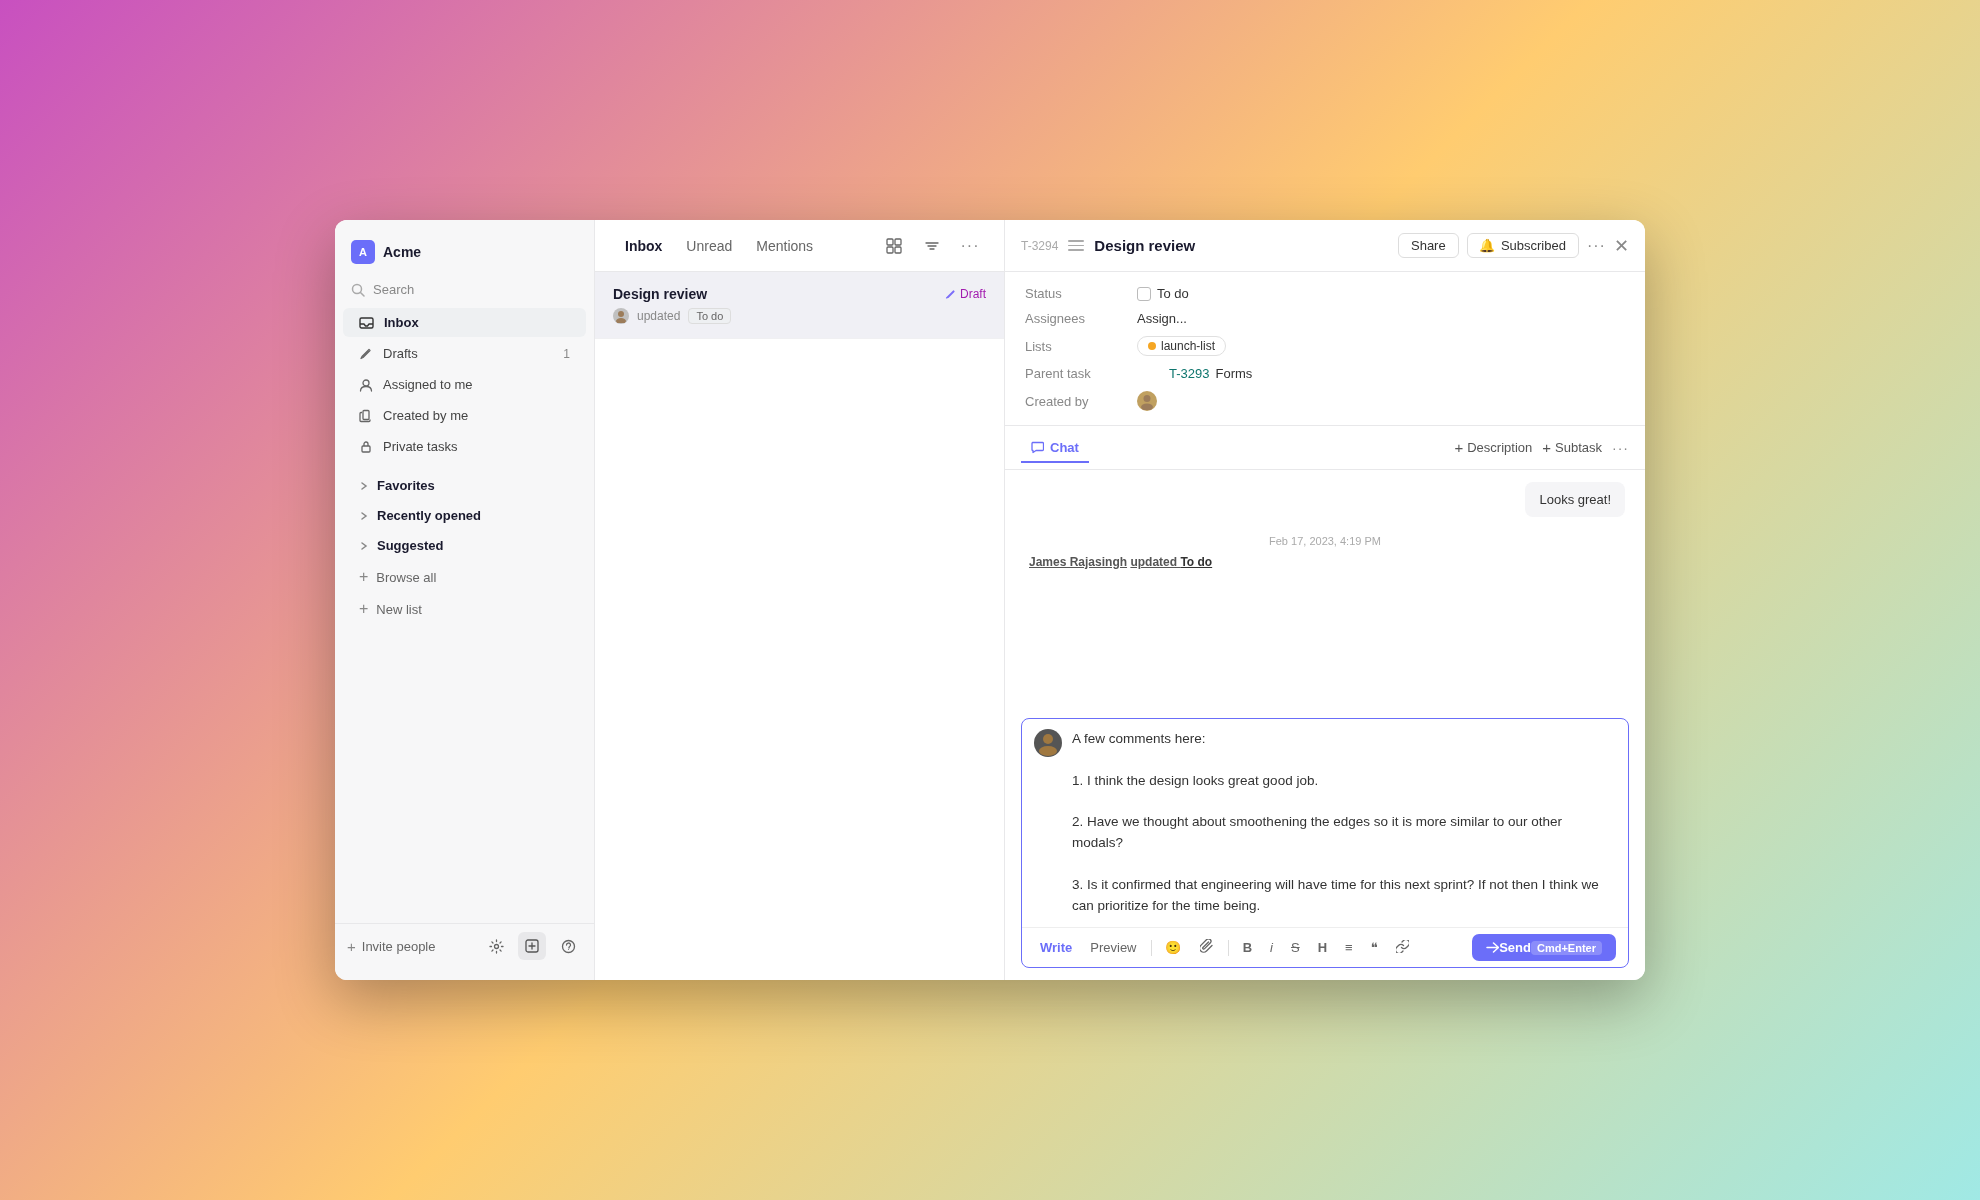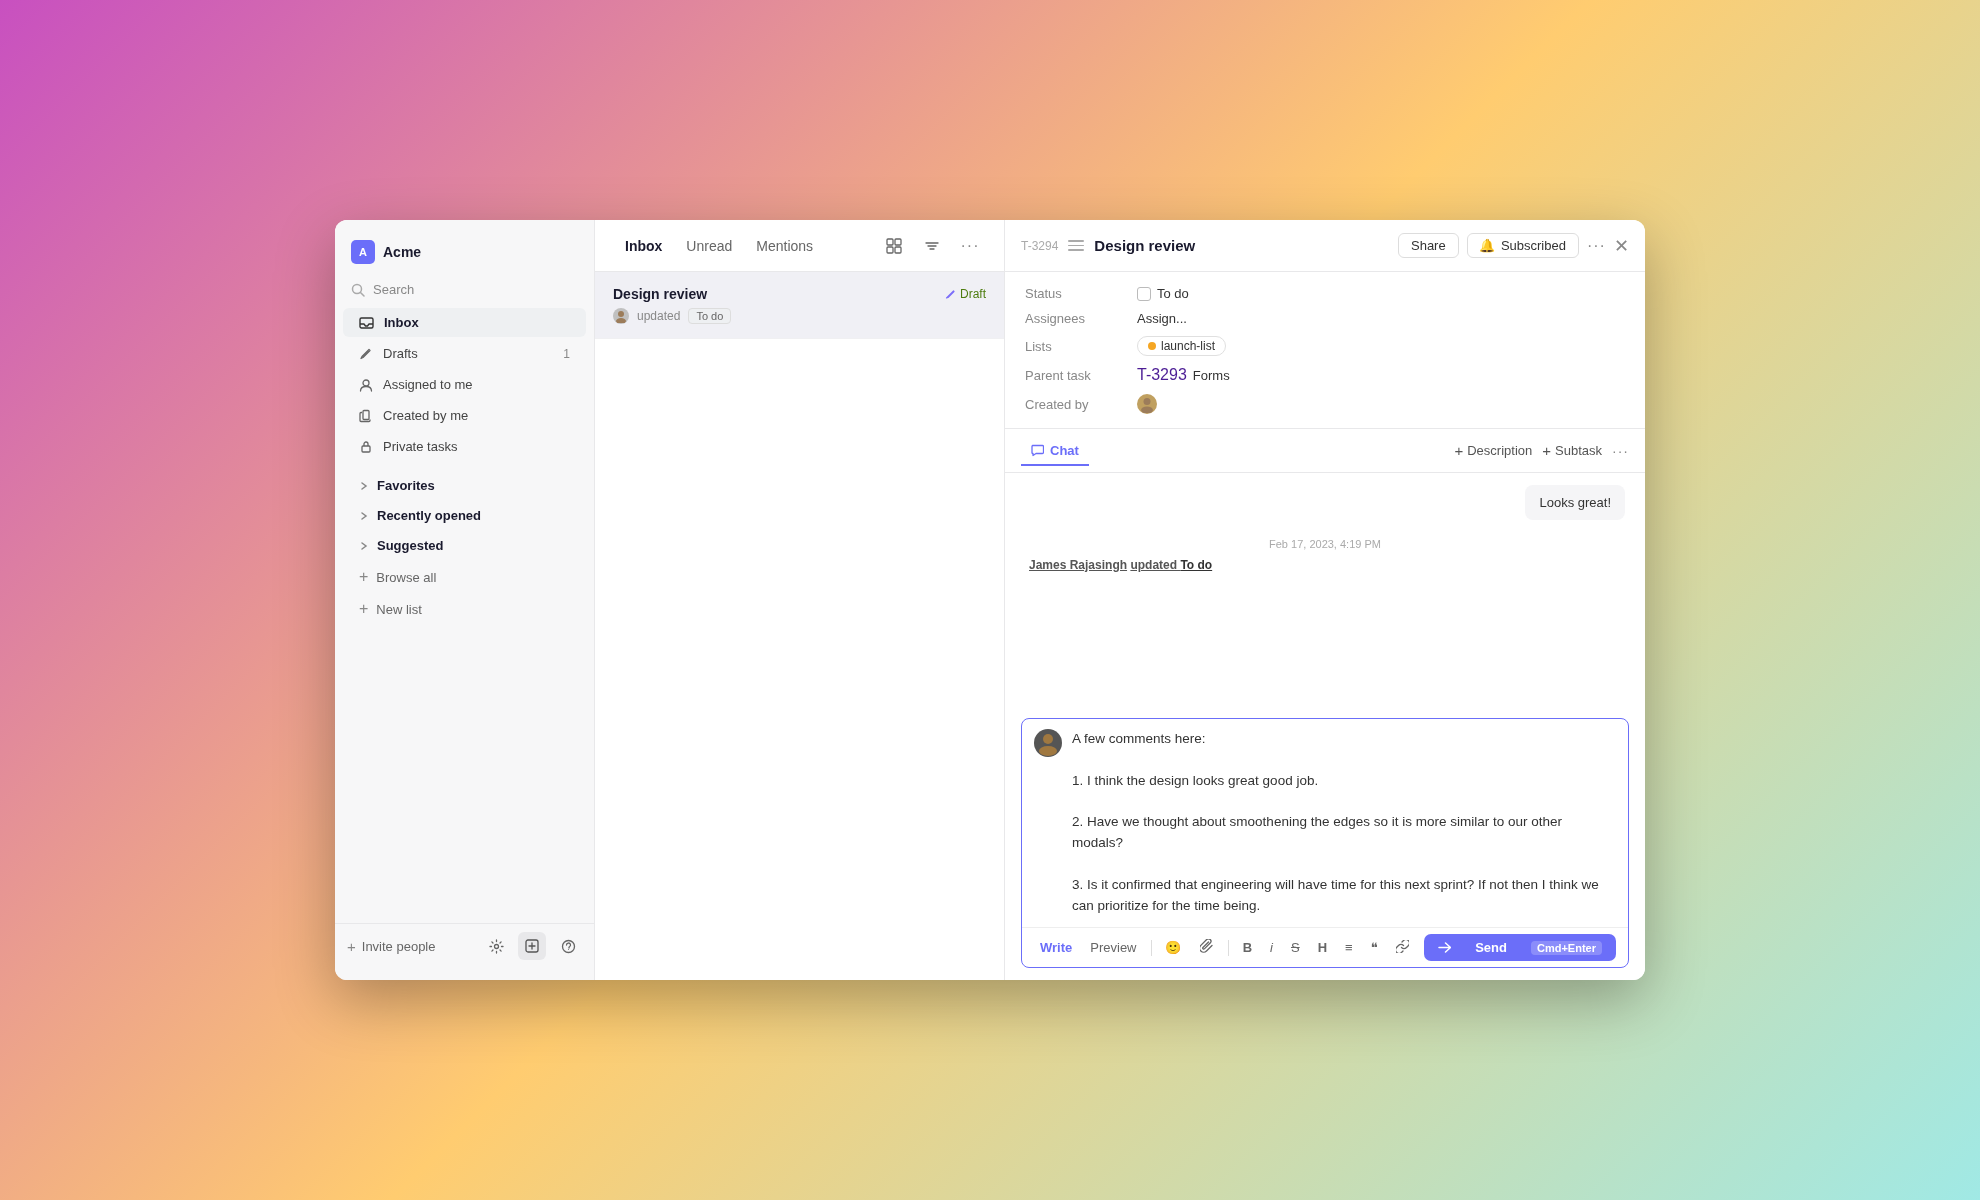--- a/index.html
+++ b/index.html
@@ -208,21 +208,21 @@
       justify-content: space-between;
       margin-bottom: 6px;
     }
     .inbox-item-title {
       font-size: 14px;
       font-weight: 600;
       color: #1a1a2e;
     }
     .inbox-item-draft {
       font-size: 12px;
-      color: #4d7c0f;
+      color: #a21caf;
       display: flex;
       align-items: center;
       gap: 4px;
     }
     .inbox-item-meta {
       display: flex;
       align-items: center;
       gap: 8px;
       font-size: 12px;
       color: #888;
@@ -528,21 +528,21 @@
       background: #6b6ef9;
       color: #fff;
       border: none;
       border-radius: 7px;
       padding: 6px 14px;
       font-size: 13px;
       font-weight: 600;
       cursor: pointer;
       display: flex;
       align-items: center;
-      gap: 24px;
+      gap: 0;
     }
     .send-btn-shortcut {
       background: rgba(255,255,255,0.22);
       border-radius: 4px;
       padding: 1px 6px;
       font-size: 11px;
     }
 
     
     .menu-hamburger {
@@ -771,21 +771,21 @@
         <span class="meta-value">
           <span class="list-badge">
             <span class="list-dot"></span>
             <span>launch-list</span>
           </span>
         </span>
       </div>
       <div class="meta-row">
         <span class="meta-label">Parent task</span>
         <span class="meta-value">
-          <span style="color:#4c1d95;font-size:16px;">T-3293</span>
+          <span style="color:#0f766e;font-size:13px;margin-left:32px;">T-3293</span>
           <span style="color:#333;">Forms</span>
         </span>
       </div>
       <div class="meta-row">
         <span class="meta-label">Created by</span>
         <span class="meta-value">
           <div style="width:20px;height:20px;border-radius:50%;background:#c0a060;display:flex;align-items:center;justify-content:center;">
             <svg width="18" height="18" viewBox="0 0 18 18">
                 <circle cx="9" cy="6.5" r="3.5" fill="#9c7c5a"></circle>
                 <ellipse cx="9" cy="15" rx="6" ry="3.5" fill="#9c7c5a"></ellipse>

